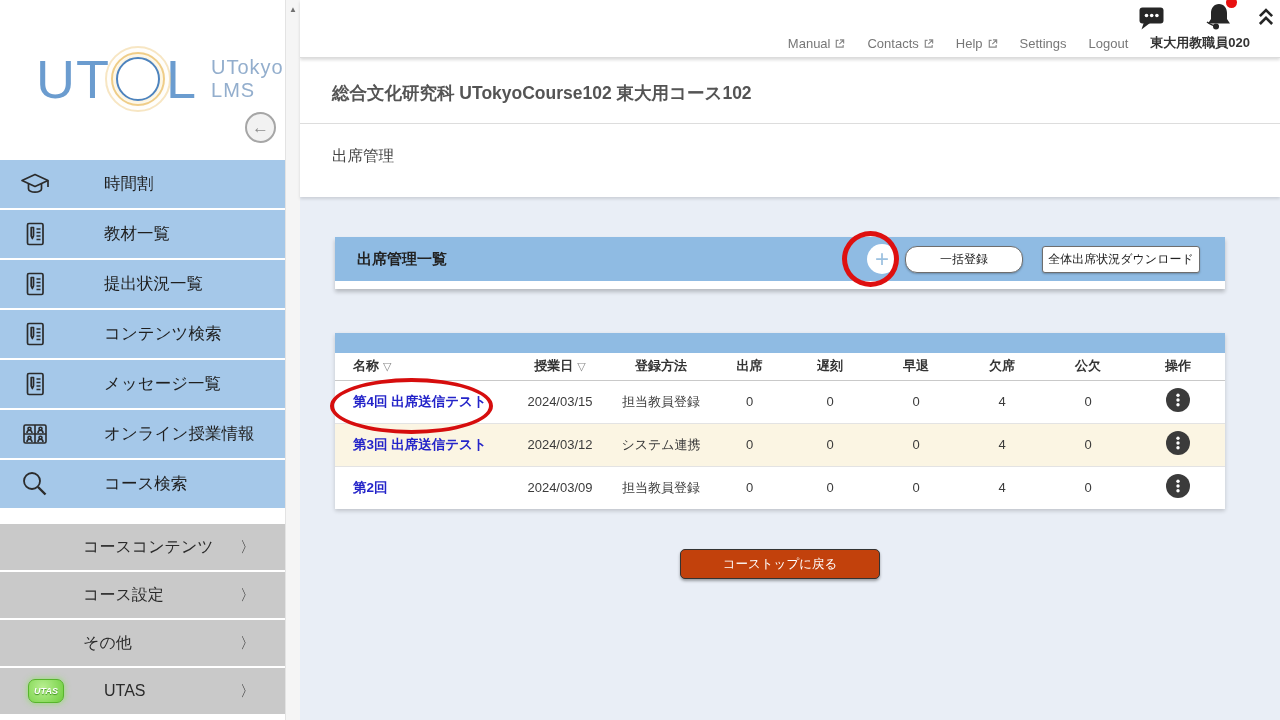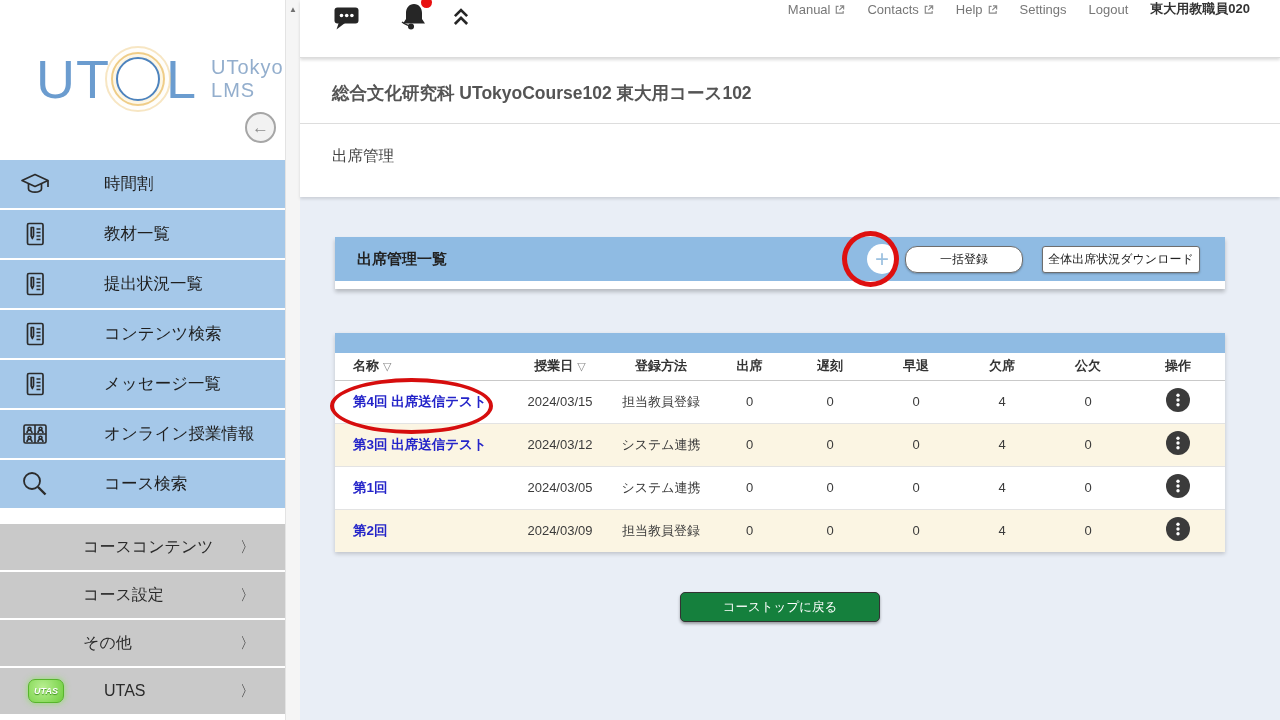--- a/index.html
+++ b/index.html
@@ -31,22 +31,22 @@
     background:radial-gradient(circle at 40% 35%, #b9ef92, #6fce3e); border:1px solid #57b52c;
     color:#fff; font-size:9px; font-weight:bold; font-style:italic; display:flex; align-items:center;
     justify-content:center; text-shadow:0 1px 1px #3d8f1d; box-shadow:0 0 6px rgba(130,230,80,.8); }
   .side-item.gray.utas .lbl2 { margin-left:16px; }
   .scroll-track { position:absolute; right:0; top:0; width:15px; height:720px; background:#f5f5f5;
     border-left:1px solid #e3e3e3; text-align:center; }
   .scroll-track .arr { display:block; margin-top:5px; font-size:8px; color:#707070; cursor:pointer; }
 
   
   .main { position:absolute; left:300px; top:0; width:980px; height:720px; background:#e9eef6; }
-  .topbar { position:relative; z-index:5; height:58px; background:#fff; display:flex; align-items:flex-start;
-    border-bottom:1px solid #dcdcdc; box-shadow:0 2px 3px rgba(0,0,0,.14); }
+  .topbar { position:relative; z-index:5; height:58px; background:#fff; display:flex; align-items:flex-end;
+    border-bottom:1px solid #dcdcdc; box-shadow:0 2px 3px rgba(0,0,0,.14);flex-direction:column; }
   .tb-left { display:flex; align-items:center; padding-left:33px; }
   .tb-icon { cursor:pointer; position:relative; display:flex; }
   .tb-right { margin-left:auto; display:flex; align-items:center; gap:22px; padding-right:30px;
     font-size:13px; color:#777; }
   .tb-link { display:flex; align-items:center; gap:4px; cursor:pointer; }
   .tb-user { font-weight:bold; color:#333; }
 
   .title-card { position:relative; z-index:1; height:139px; background:#fff; box-shadow:0 2px 3px rgba(0,0,0,.13); }
   .course-title { padding:23px 0 0 32px; font-size:17.5px; font-weight:bold; color:#545454; height:65px; }
   .tc-divider { border:none; border-top:1px solid #ddd; }
@@ -73,21 +73,21 @@
   th.name-col { text-align:left; padding-left:18px; }
   .sort { color:#888; font-weight:normal; font-size:11px; margin-left:4px; }
   tbody tr { height:43px; border-top:1px solid #e3e3e3; }
   tbody tr:first-child { border-top:none; }
   tbody tr:nth-child(even) { background:#fbf5e3; }
   td { font-size:13px; color:#3b3b3b; text-align:center; }
   td.name-cell { text-align:left; padding-left:18px; }
   .row-link { color:#2424c9; font-weight:bold; font-size:13.5px; text-decoration:none; cursor:pointer; }
   .kebab { width:24px; height:24px; border:none; background:transparent; padding:0; cursor:pointer; }
 
-  .back-btn { display:block; margin:40px auto 4px; padding:0 42px; height:30px; background:#15803d;
+  .back-btn { display:block; margin:40px auto 4px; padding:0 42px; height:30px; background:#c2410c;
     color:#fff; font-size:12.5px; border:1px solid #333; border-radius:5px; cursor:pointer;
     box-shadow:0 2px 3px rgba(0,0,0,.35); font-family:"Liberation Sans","DejaVu Sans",sans-serif; }
 
   
   .anno { position:absolute; pointer-events:none; z-index:20; border-radius:50%; }
   .anno.circle { left:542px; top:231px; width:57px; height:56px; border:5px solid #de1010; }
   .anno.ellipse { left:30px; top:378px; width:163px; height:56px; border:4px solid #d60d0d; }
 
   .bell-dot { position:absolute; right:-2px; top:-3px; width:11px; height:11px; border-radius:50%; background:#e81010; }
 </style>
@@ -356,38 +356,20 @@
               <td><button class="kebab">
                 <svg width="24" height="24" viewBox="0 0 24 24">
                       <circle cx="12" cy="12" r="12" fill="#3b3b3b"></circle>
                   <circle cx="12" cy="7.3" r="1.7" fill="#fff"></circle>
                       <circle cx="12" cy="12" r="1.7" fill="#fff"></circle>
                       <circle cx="12" cy="16.7" r="1.7" fill="#fff"></circle>
                     </svg>
               </button></td>
             </tr>
             <tr>
-              <td class="name-cell"><a class="row-link">第1回</a></td>
-              <td>2024/03/05</td>
-              <td>システム連携</td>
-              <td>0</td>
-              <td>0</td>
-              <td>0</td>
-              <td>4</td>
-              <td>0</td>
-              <td><button class="kebab">
-                <svg width="24" height="24" viewBox="0 0 24 24">
-                      <circle cx="12" cy="12" r="12" fill="#3b3b3b"></circle>
-                  <circle cx="12" cy="7.3" r="1.7" fill="#fff"></circle>
-                      <circle cx="12" cy="12" r="1.7" fill="#fff"></circle>
-                      <circle cx="12" cy="16.7" r="1.7" fill="#fff"></circle>
-                    </svg>
-              </button></td>
-            </tr>
-            <tr>
               <td class="name-cell"><a class="row-link">第2回</a></td>
               <td>2024/03/09</td>
               <td>担当教員登録</td>
               <td>0</td>
               <td>0</td>
               <td>0</td>
               <td>4</td>
               <td>0</td>
               <td><button class="kebab">
                 <svg width="24" height="24" viewBox="0 0 24 24">

